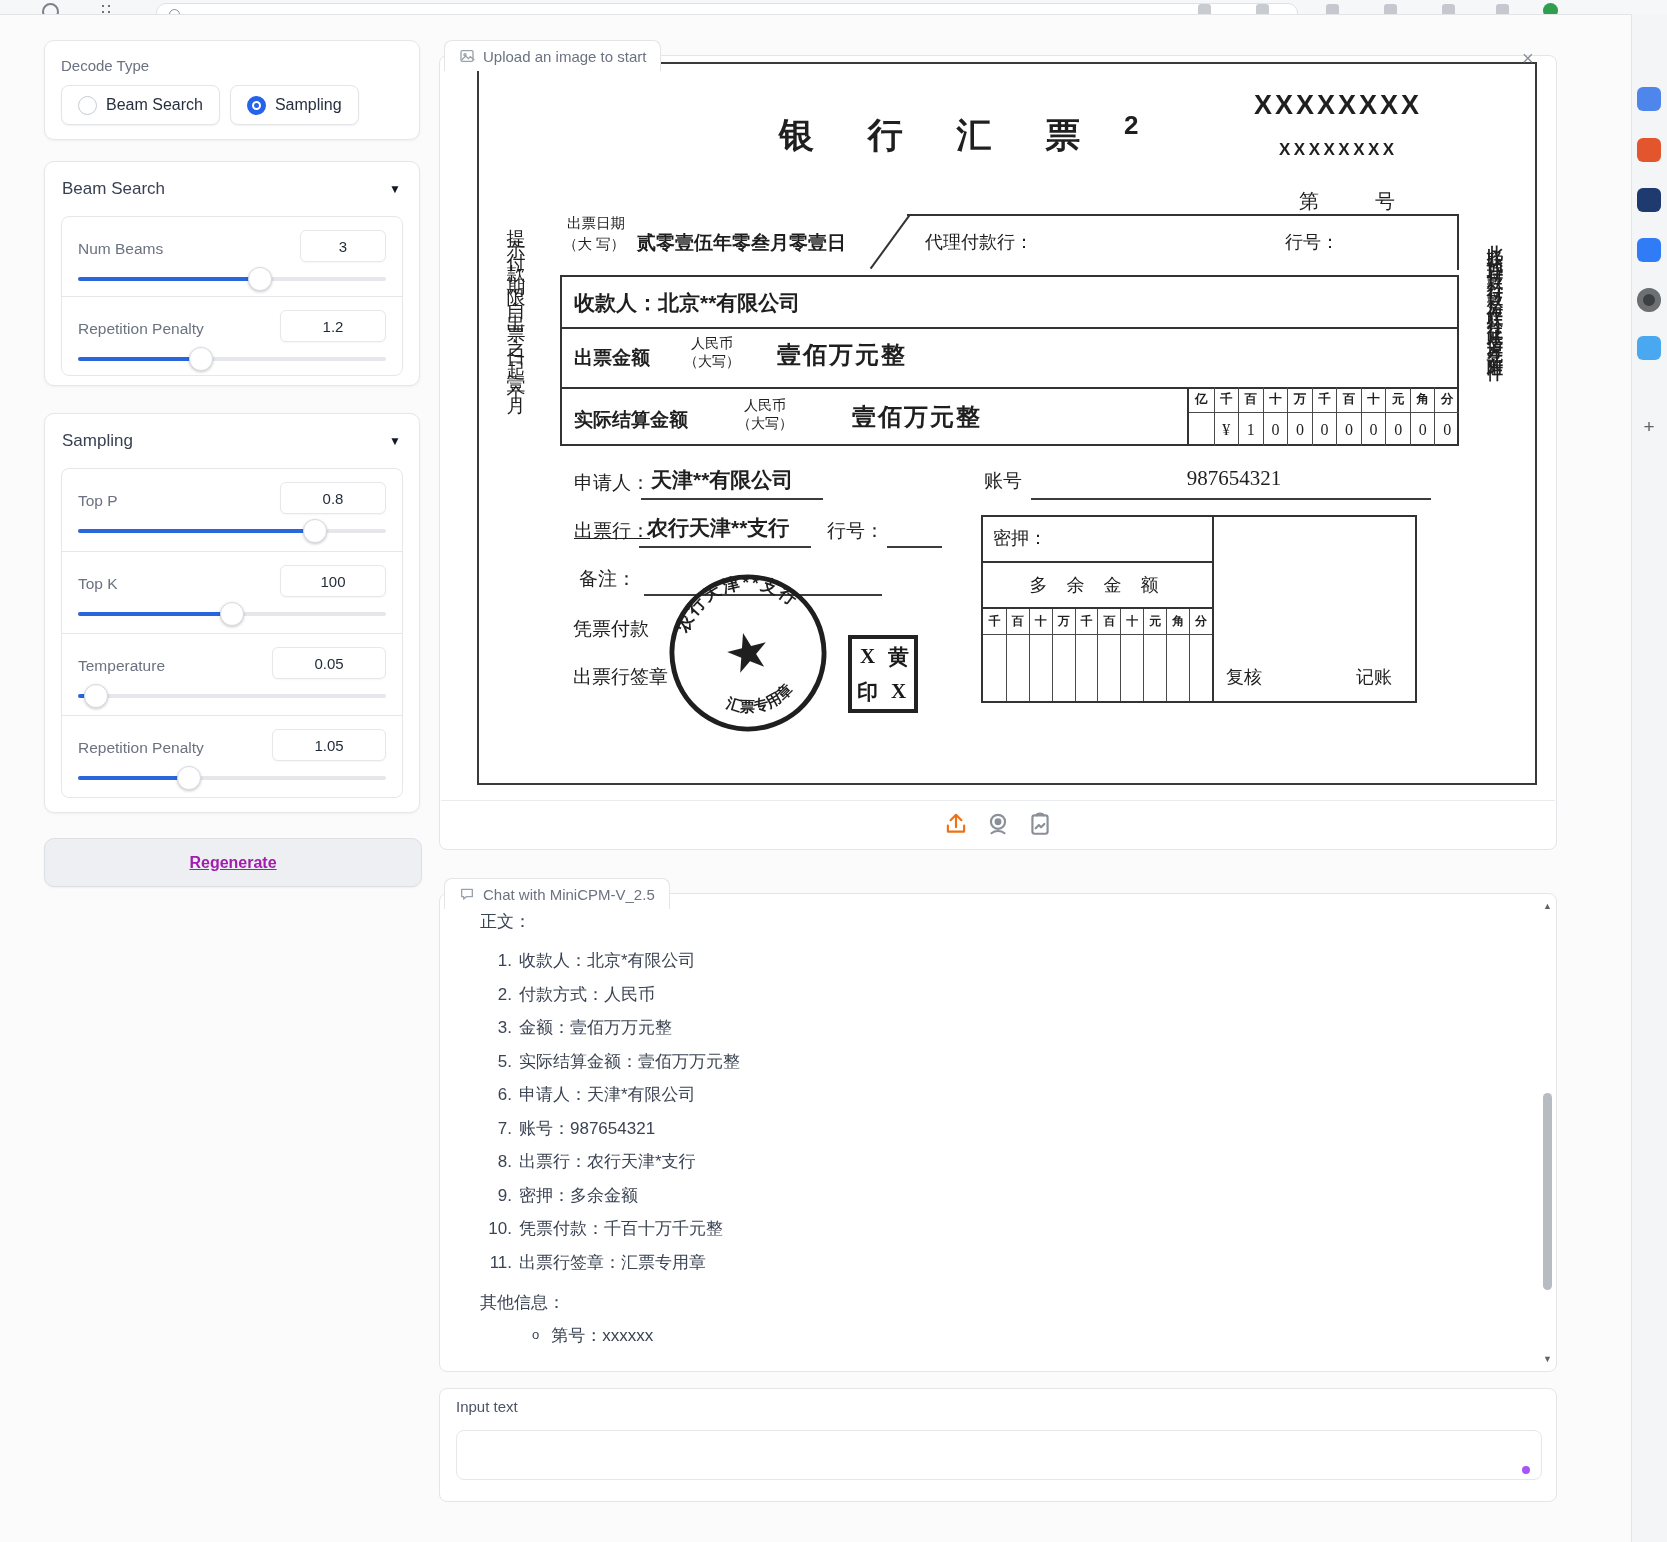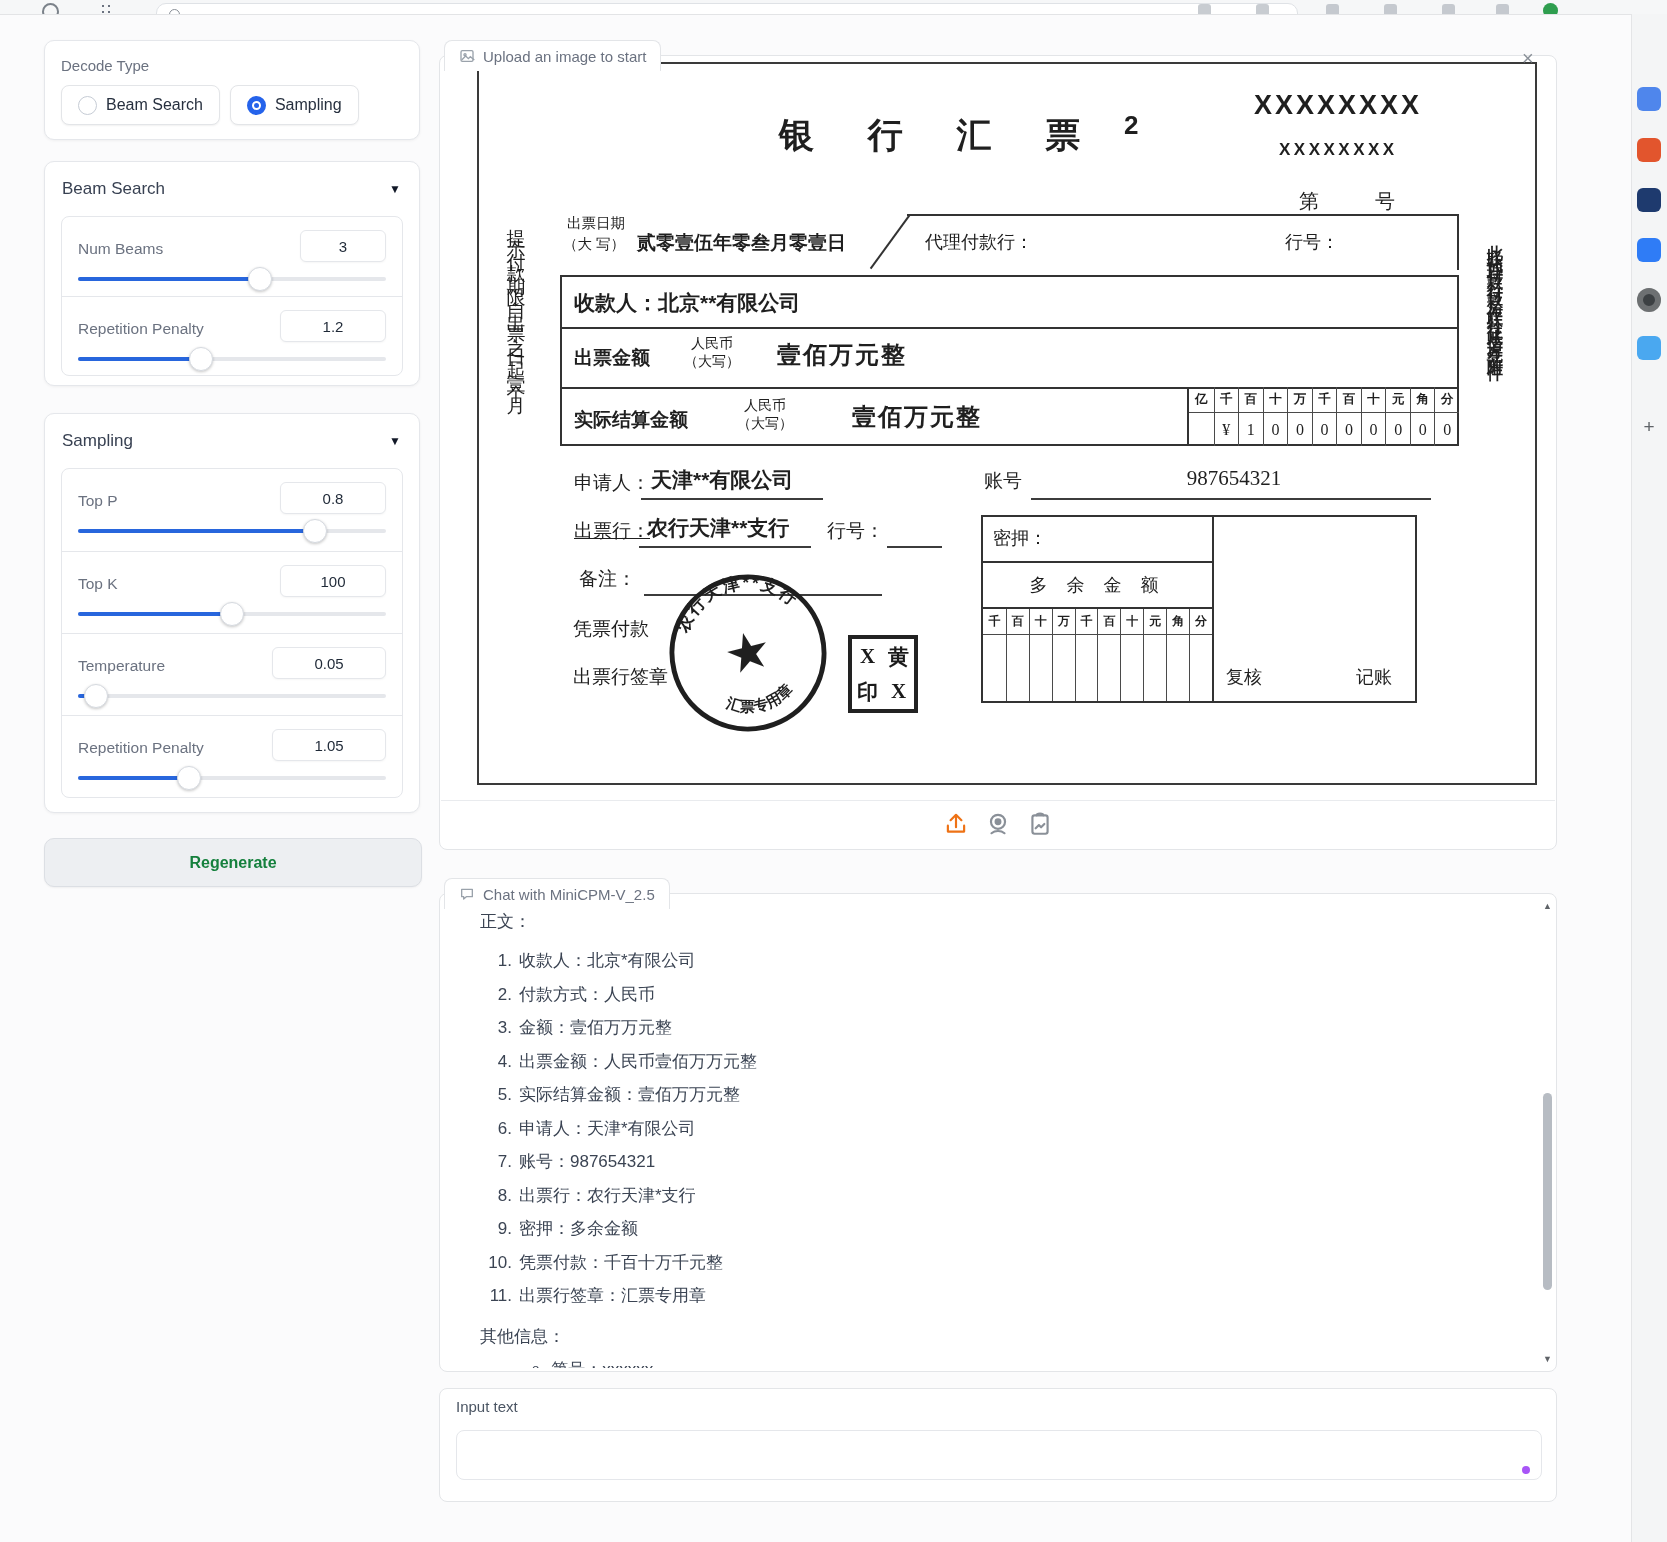--- a/index.html
+++ b/index.html
@@ -38,21 +38,21 @@
   #sampling-params .prow{height:82px;}
   .phead{display:flex;justify-content:space-between;align-items:center;}
   .plabel{color:#6b7280;font-size:15.5px;padding-top:6px;}
   .pinput{border:1px solid #e5e7eb;border-radius:6px;height:30px;display:flex;align-items:center;justify-content:center;
     font-size:15px;color:#1f2937;background:#fff;box-shadow:0 1px 2px rgba(0,0,0,.04);}
   .ptrack{margin-top:15px;height:4px;background:#e5e7eb;border-radius:4px;position:relative;}
   .pfill{position:absolute;left:0;top:0;bottom:0;background:#2866dd;border-radius:4px;}
   .phandle{position:absolute;top:50%;width:22px;height:22px;background:#fff;border:1px solid #d6dae0;border-radius:50%;
     transform:translate(-50%,-50%);box-shadow:0 1px 3px rgba(0,0,0,.22);cursor:pointer;}
   #regen{display:flex;align-items:center;justify-content:center;background:#edeff2;border:1px solid #dcdfe4;
-    border-radius:10px;font-weight:bold;font-size:16px;color:#15803d;cursor:pointer;box-shadow:0 1px 2px rgba(0,0,0,.05);}
+    border-radius:10px;font-weight:bold;font-size:16px;color:#a21caf;cursor:pointer;box-shadow:0 1px 2px rgba(0,0,0,.05);text-decoration:underline;}
   
   .panel{position:absolute;background:#fff;border:1px solid #e3e5e8;border-radius:8px;box-sizing:border-box;}
   .legend-tab{position:absolute;display:flex;align-items:center;gap:8px;background:#fff;border:1px solid #e3e5e8;border-bottom:none;
     border-radius:8px 8px 0 0;height:30px;padding:0 14px;font-size:15px;color:#6b7280;z-index:3;}
   #close-btn{position:absolute;left:1522px;top:48px;font-size:20px;color:#8a9098;cursor:pointer;z-index:4;line-height:20px;}
   #img-divider{position:absolute;left:441px;top:800px;width:1114px;height:1px;background:#e9ebee;}
   #img-toolbar{position:absolute;left:439px;top:811px;width:1118px;display:flex;justify-content:center;gap:16px;}
   .tool-btn{width:26px;height:26px;cursor:pointer;}
   
   #draft{position:absolute;left:477px;top:62px;width:1060px;height:723px;background:#fff;border:2px solid #3a3a3a;box-sizing:border-box;color:#1f1f1f;}
@@ -391,21 +391,20 @@
     </svg>
     <span>Chat with MiniCPM-V_2.5</span>
   </div>
 
   <div id="chat-content">
     <div class="chead">正文：</div>
     <div id="chat-list">
         <div class="citem"><span class="cnum">1.</span><span class="ctext">收款人：北京*有限公司</span></div>
         <div class="citem"><span class="cnum">2.</span><span class="ctext">付款方式：人民币</span></div>
         <div class="citem"><span class="cnum">3.</span><span class="ctext">金额：壹佰万万元整</span></div>
-        <div class="citem"><span class="cnum">4.</span><span class="ctext">出票金额：人民币壹佰万万元整</span></div>
         <div class="citem"><span class="cnum">5.</span><span class="ctext">实际结算金额：壹佰万万元整</span></div>
         <div class="citem"><span class="cnum">6.</span><span class="ctext">申请人：天津*有限公司</span></div>
         <div class="citem"><span class="cnum">7.</span><span class="ctext">账号：987654321</span></div>
         <div class="citem"><span class="cnum">8.</span><span class="ctext">出票行：农行天津*支行</span></div>
         <div class="citem"><span class="cnum">9.</span><span class="ctext">密押：多余金额</span></div>
         <div class="citem"><span class="cnum">10.</span><span class="ctext">凭票付款：千百十万千元整</span></div>
         <div class="citem"><span class="cnum">11.</span><span class="ctext">出票行签章：汇票专用章</span></div>
       </div>
     <div class="chead" id="chat-other-head">其他信息：</div>
     <div id="chat-other-list">

